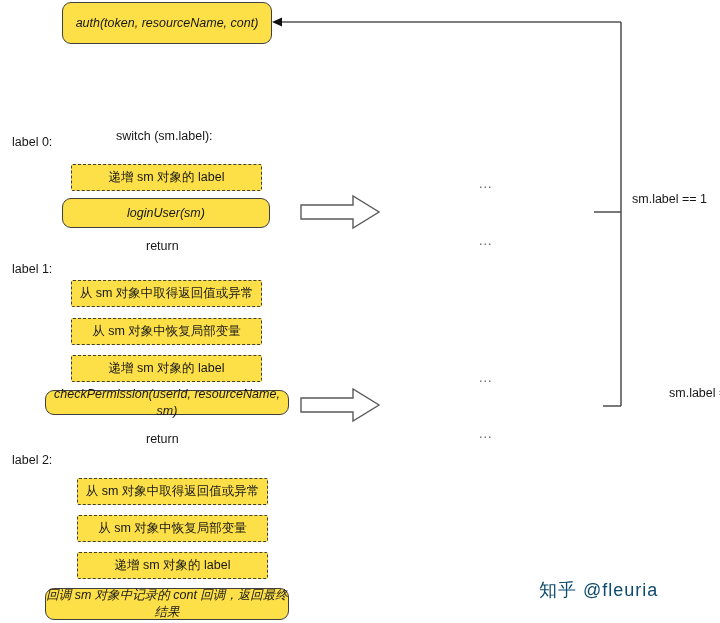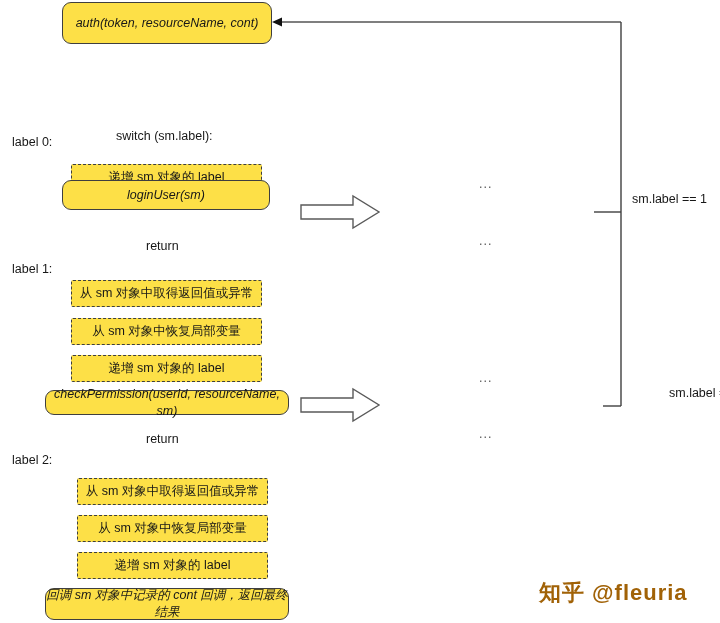--- a/index.html
+++ b/index.html
@@ -54,24 +54,24 @@
   .ellipsis-text {
     position: absolute;
     font-size: 12.5px;
     color: #555;
     letter-spacing: 1px;
     white-space: nowrap;
   }
 
   .watermark {
     position: absolute;
-    font-size: 22px;
-    color: #a16207;
+    font-size: 18px;
+    color: #0c4a6e;
     white-space: nowrap;
-    font-weight: 700;
+    font-weight: 400;
     letter-spacing: 1px;
     user-select: none;
   }
 
   svg.overlay {
     position: absolute;
     left: 0;
     top: 0;
     width: 720px;
     height: 623px;
@@ -116,21 +116,21 @@
 
 
   <div class="plain-text" style="left:116px; top:112px;margin-top:17px;">switch (sm.label):</div>
 
   <div class="plain-text" style="left:12px; top:135px;">label 0:</div>
 
   <div class="box dashed" style="left:71px; top:164px; width:191px; height:27px;">
     <span>递增 sm 对象的 label</span>
   </div>
 
-  <div class="box solid" style="left:62px; top:180px; width:208px; height:30px;">
+  <div class="box solid" style="left:62px; top:198px; width:208px; height:30px;">
     <span>loginUser(sm)</span>
   </div>
 
   <div class="plain-text" style="left:146px; top:239px;">return</div>
 
   <div class="ellipsis-text" style="left:479px; top:177px;">...</div>
 
 
   <div class="ellipsis-text" style="left:479px; top:234px;">...</div>
 

